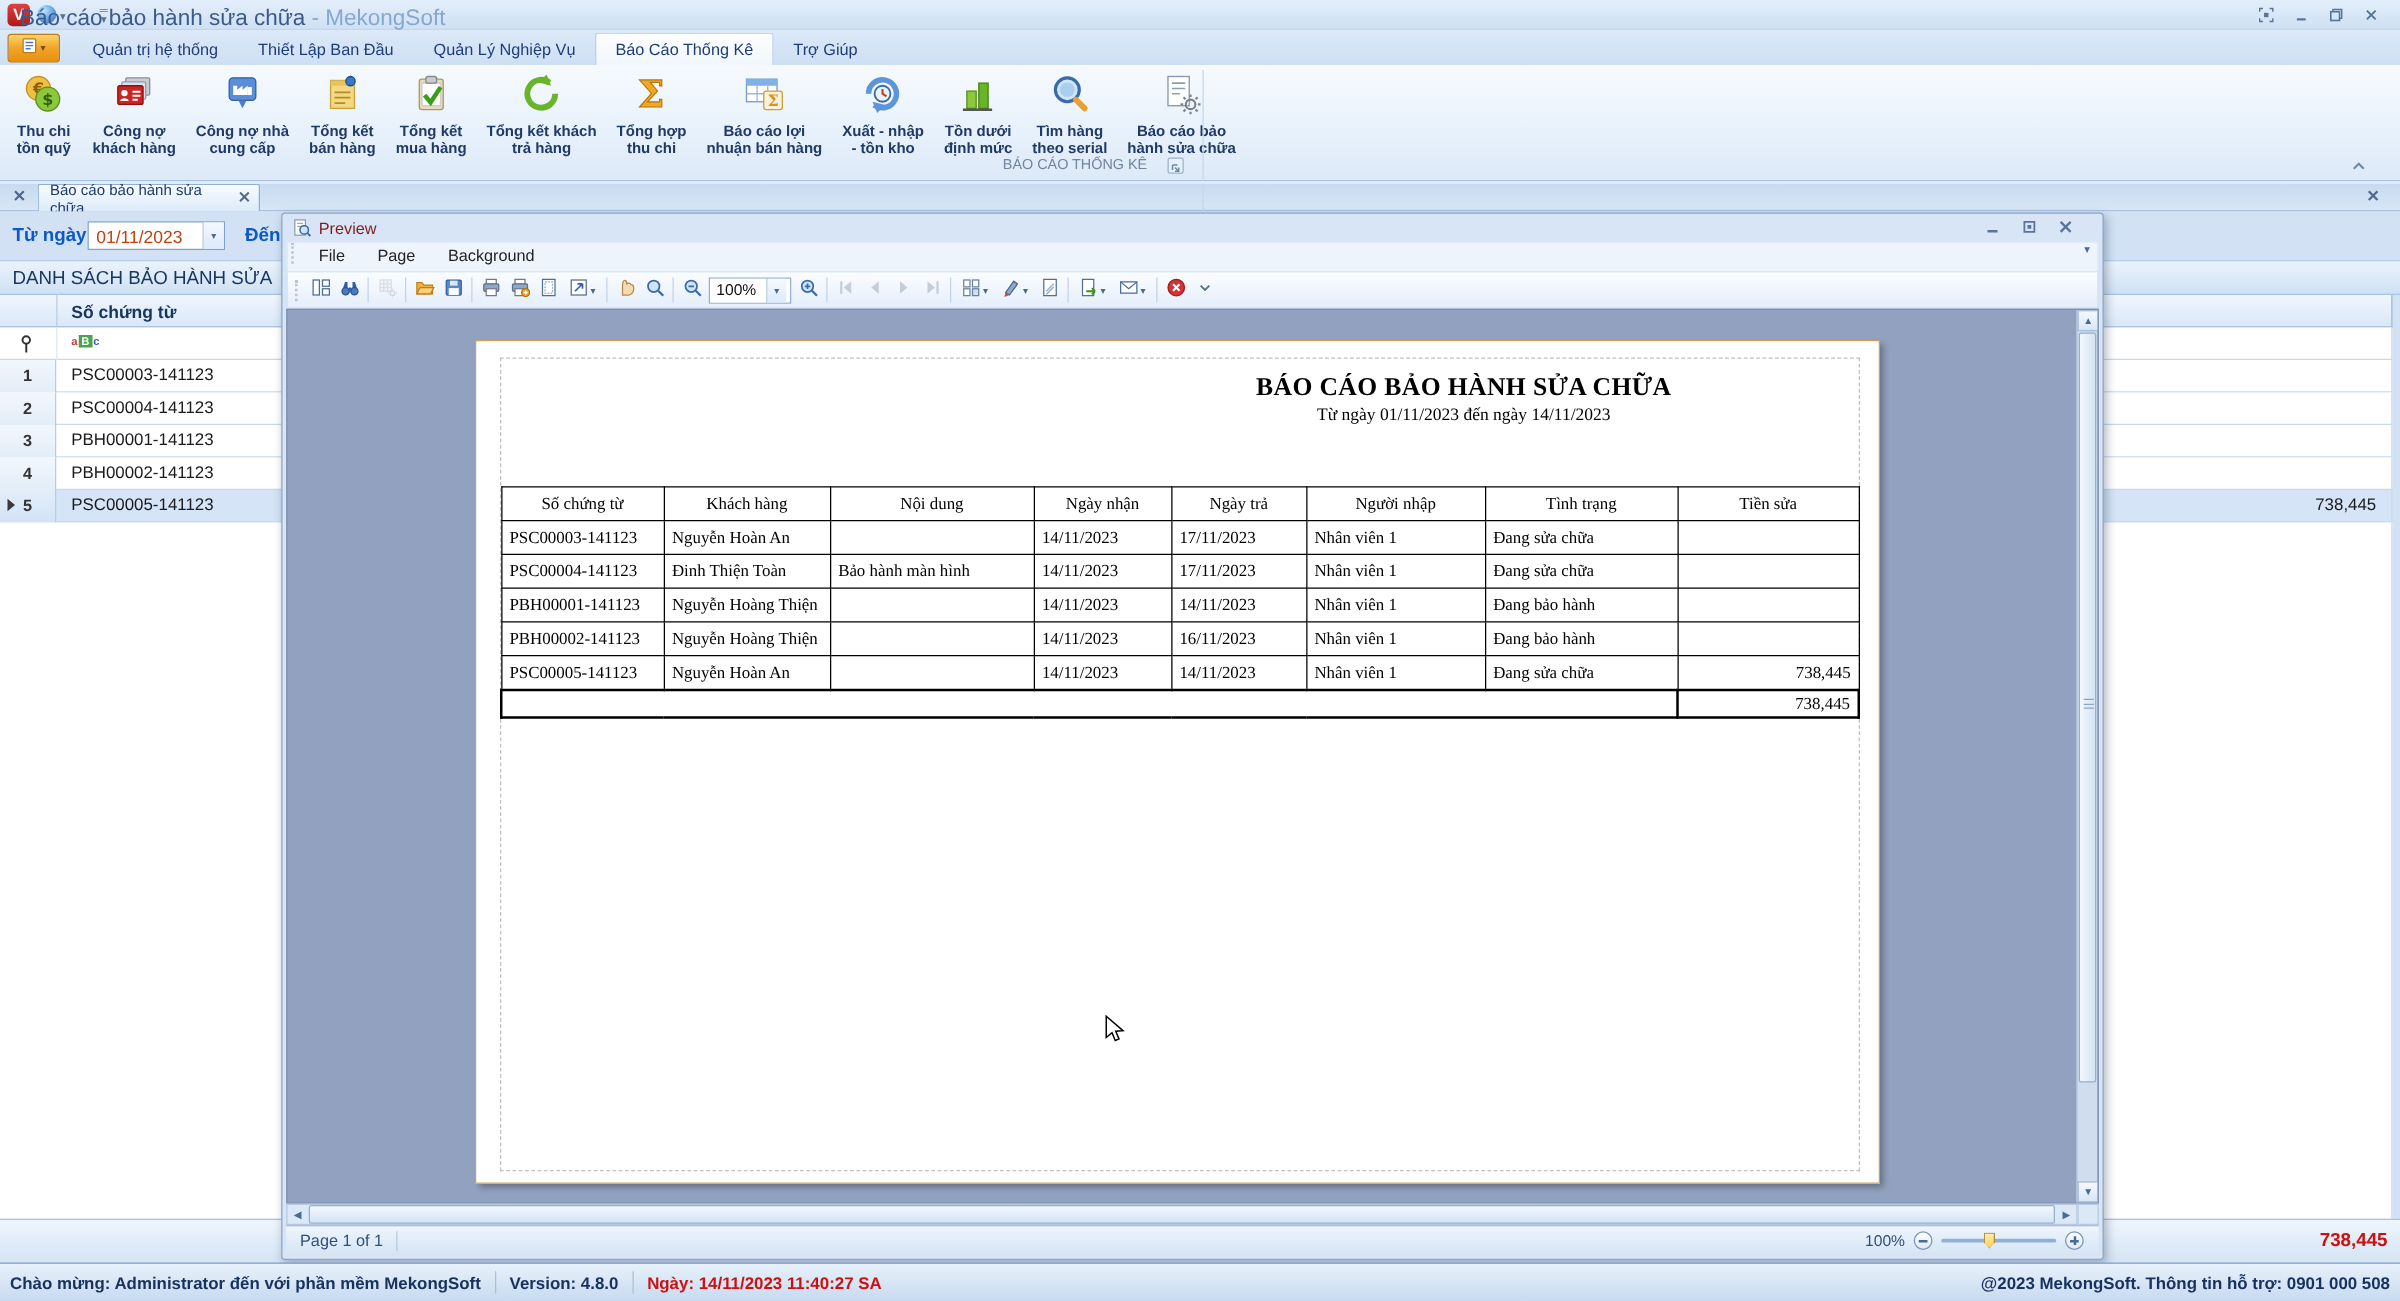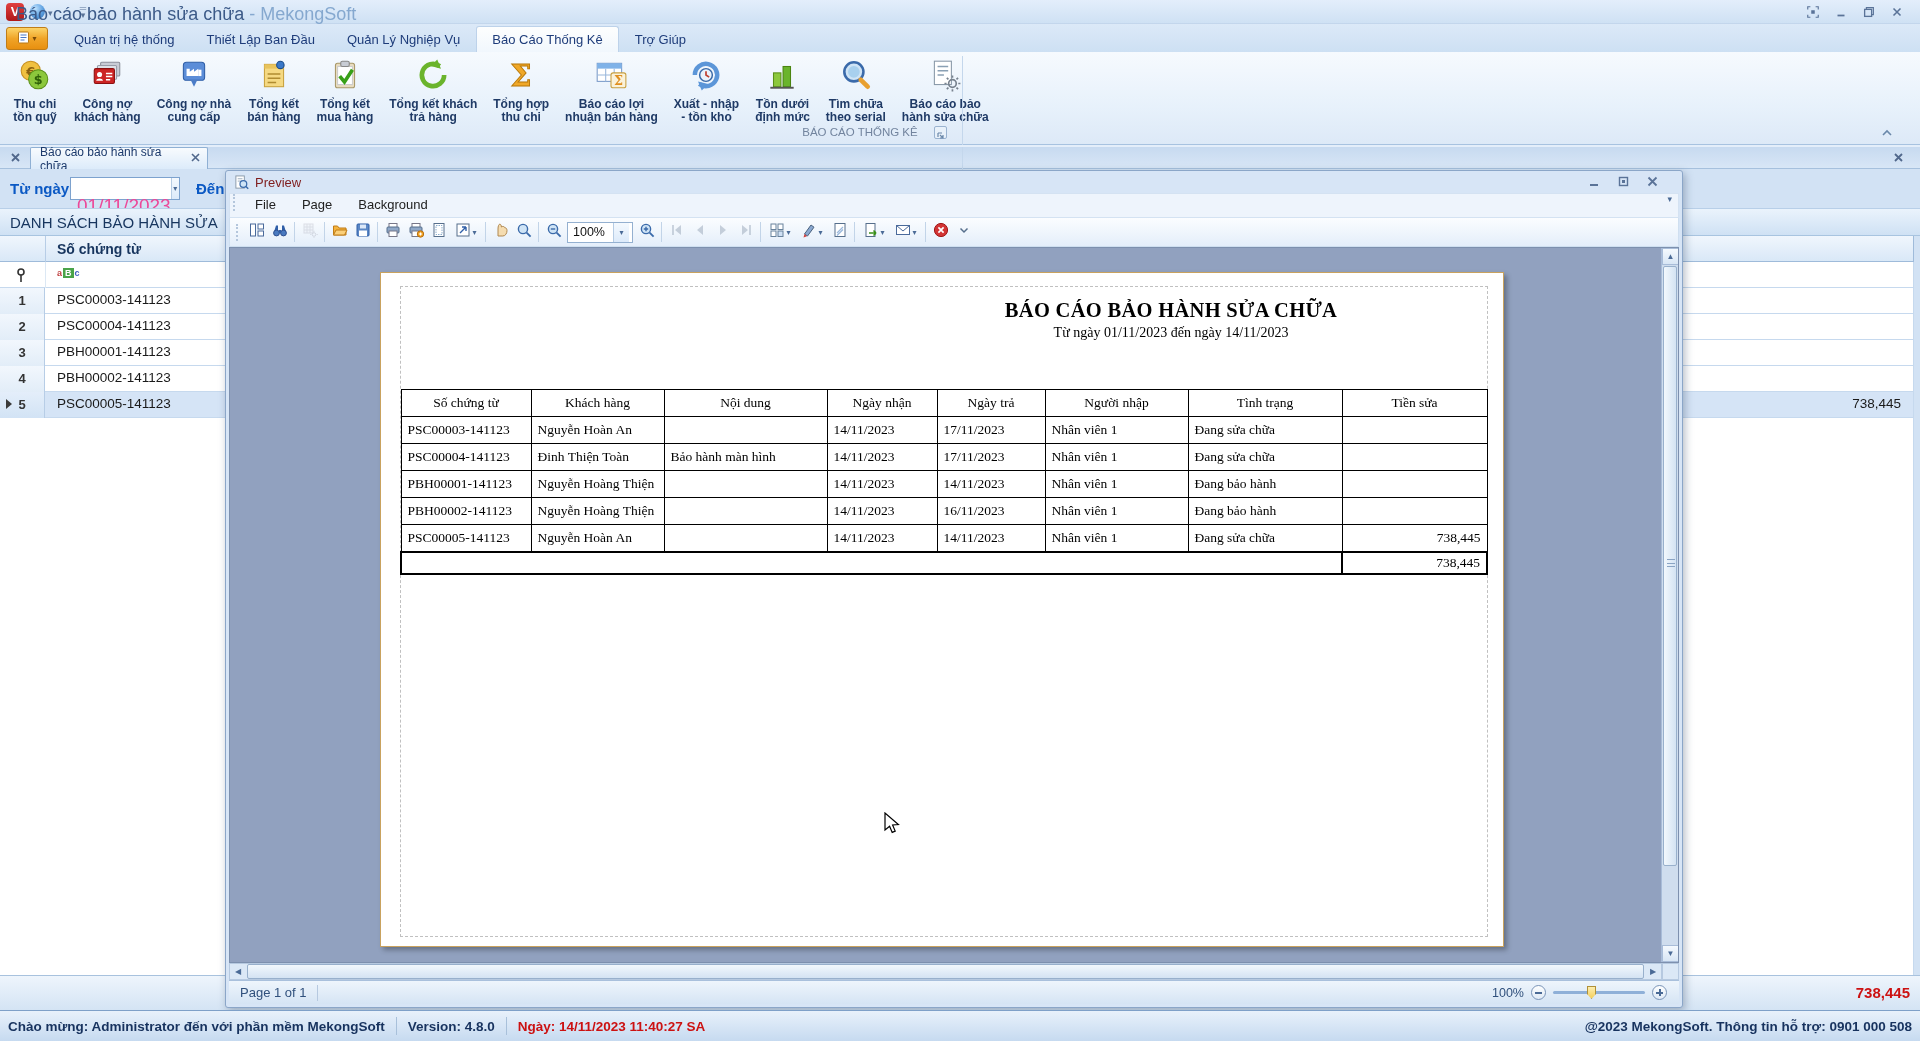--- a/index.html
+++ b/index.html
@@ -40,21 +40,21 @@
 #tabclose-left{position:absolute;left:7px;top:2px;width:17px;height:17px;color:#51688c;text-align:center}
 .doctab{position:absolute;left:30px;top:0;height:22px;width:178px;background:linear-gradient(#f8fbfe,#dcebfa);border:1px solid #8fb0d4;border-bottom:none;border-radius:2px 2px 0 0;display:flex;align-items:center;padding:0 6px 0 9px;font-size:12px;color:#1c3a6c}
 .doctab .x{margin-left:auto;font-size:10px;color:#51688c}
 #tabclose-right{position:absolute;right:14px;top:2px;width:16px;height:16px;color:#51688c;text-align:center}
 .xglyph svg{width:11px;height:11px}
 
 #underlay{position:absolute;left:0;top:169px;width:1920px;height:841px;background:#d2e2f4;z-index:1}
 #filterrow{position:absolute;left:0;top:0;width:1920px;height:39px}
 #lbl-from{position:absolute;left:10px;top:11px;font-size:15px;font-weight:bold;color:#0b59c4}
 #dateinput{position:absolute;left:70px;top:8px;width:110px;height:23px;background:#fff;border:1px solid #7da2ce;display:flex}
-#dateinput .val{flex:1;font-size:19px;padding:17px 0 0 6px;color:#ec4899}
+#dateinput .val{flex:1;font-size:14px;padding:3px 0 0 6px;color:#c2410c}
 #dateinput .dd{width:17px;border-left:1px solid #b6cce4;background:linear-gradient(#f4f9fe,#dceafa);color:#4a6a96;font-size:8px;text-align:center;line-height:21px}
 #lbl-to{position:absolute;left:196px;top:11px;font-size:15px;font-weight:bold;color:#0b59c4}
 #listband{position:absolute;left:0;top:39px;width:1920px;height:28px;background:linear-gradient(#eaf3fc,#cfe1f4);border-top:1px solid #b8cfe8;border-bottom:1px solid #a8c4e0;display:flex;align-items:center}
 #listband .t{margin-left:10px;font-size:15px;font-weight:normal;color:#17355e;white-space:nowrap}
 #gridheader{position:absolute;left:0;top:67px;width:1914px;height:26px;background:linear-gradient(#f0f6fd,#d9e8f7);border-bottom:1px solid #9fbbda;border-right:1px solid #9fbbda}
 #gridheader .c1{position:absolute;left:57px;top:5px;font-size:14px;font-weight:bold;color:#17355e}
 #gridheader .cR{position:absolute;left:1622px;top:5px;font-size:10px;font-weight:bold;color:#17355e}
 #gridheader .sep{position:absolute;left:45px;top:0;width:1px;height:26px;background:#b7cde6}
 #gridfilterrow{position:absolute;left:0;top:93px;width:1914px;height:26px;background:#fff;border-bottom:1px solid #c6d9ee;border-right:1px solid #c6d9ee}
 #gridfilterrow .pin{position:absolute;left:14px;top:5px;width:14px;height:16px}
@@ -280,21 +280,21 @@
             <path d="M5 28h22" stroke="#555" stroke-width="1.8"></path>
           </svg></span>
         <span class="lbl"><span>Tồn dưới</span><br><span>định mức</span></span>
       </div>
       <div class="rbtn">
         <span><svg viewBox="0 0 32 32">
             <circle cx="14" cy="13" r="9" fill="#cfe4f6" stroke="#3a6aaa" stroke-width="2.4"></circle>
             <circle cx="14" cy="13" r="5.5" fill="#a8d0ee"></circle>
             <path d="M20.5 20.5l6.5 6.5" stroke="#e8a030" stroke-width="4.4" stroke-linecap="round"></path>
           </svg></span>
-        <span class="lbl"><span>Tìm chữa</span><br><span>theo serial</span></span>
+        <span class="lbl"><span>Tìm hàng</span><br><span>theo serial</span></span>
       </div>
       <div class="rbtn">
         <span><svg viewBox="0 0 32 32">
             <rect x="6" y="3" width="16" height="22" fill="#fff" stroke="#8898a8"></rect>
             <path d="M9 8h10M9 12h10M9 16h6" stroke="#8aa0b4" stroke-width="1.2"></path>
             <g fill="none" stroke="#78828e" stroke-width="1.6">
               <circle cx="23" cy="24" r="3.6"></circle>
               <path d="M23 18.5v-2M23 29.5v2M17.5 24h-2M28.5 24h2M19.2 20.2l-1.5-1.5M26.8 27.8l1.5 1.5M19.2 27.8l-1.5 1.5M26.8 20.2l1.5-1.5"></path>
             </g>
           </svg></span>

